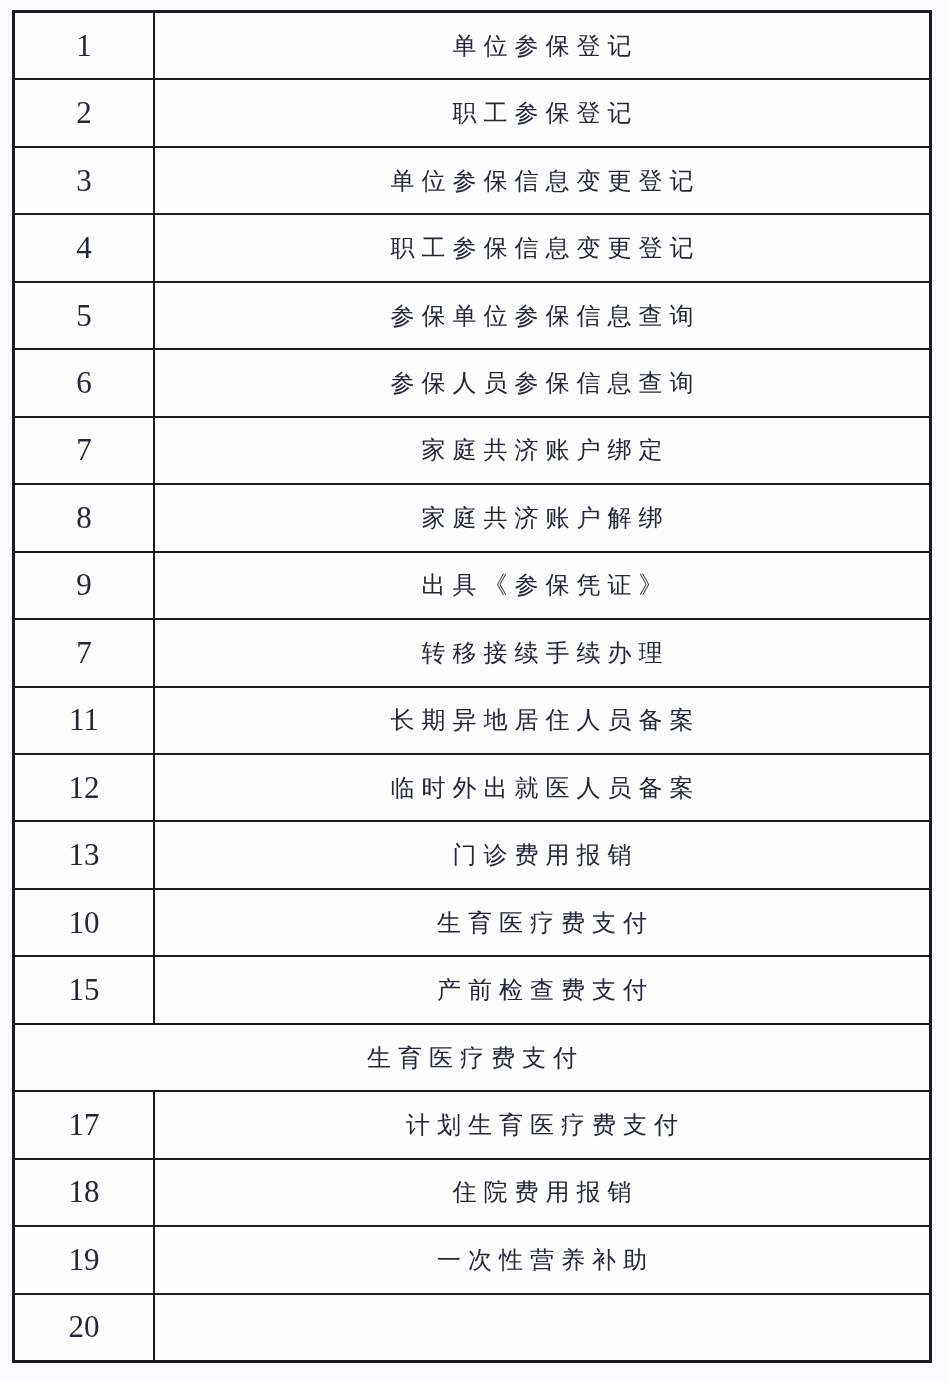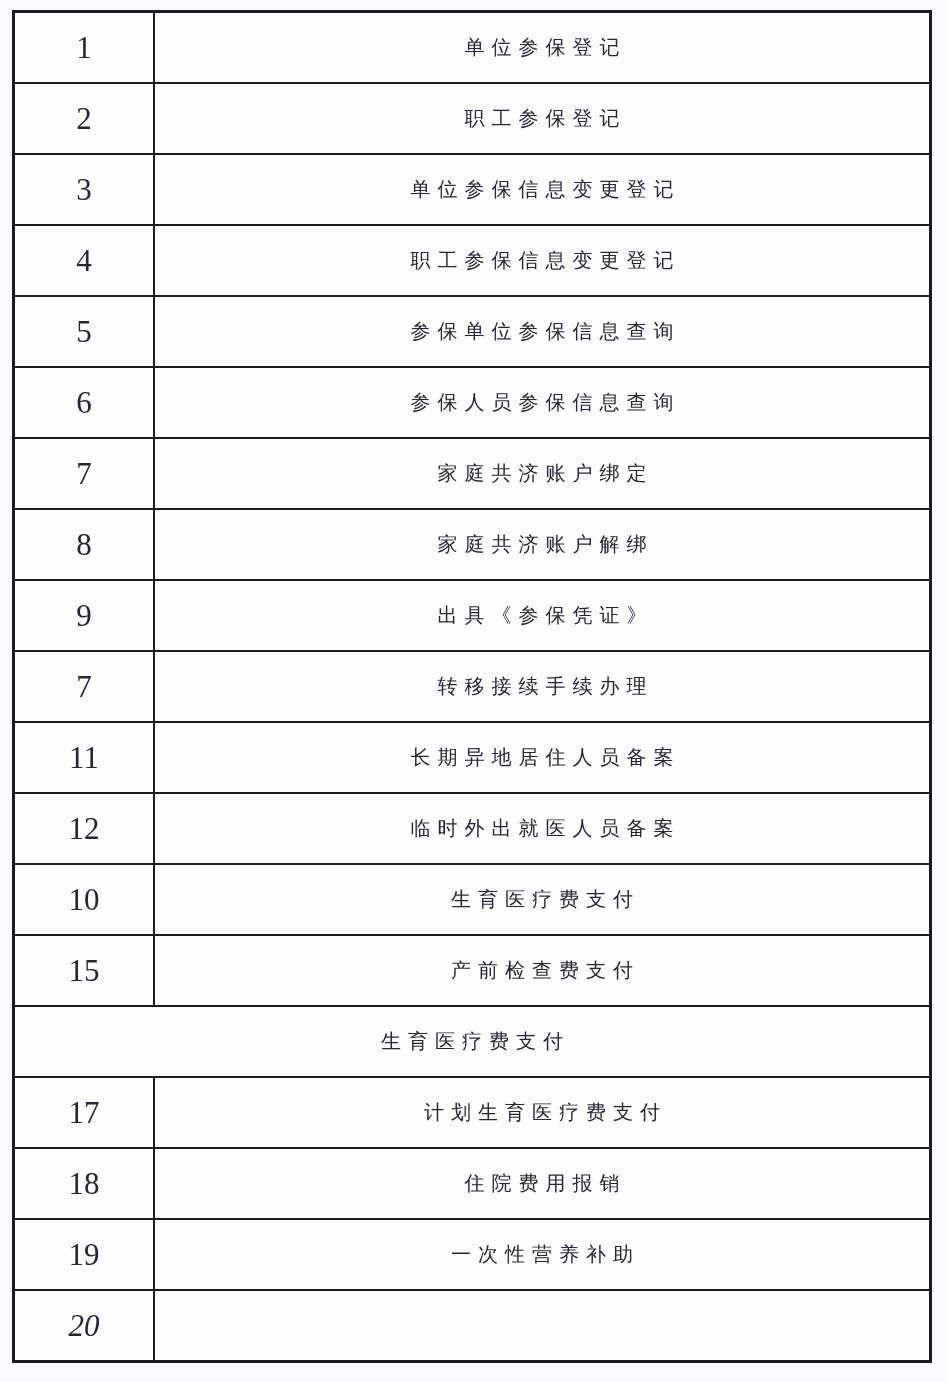--- a/index.html
+++ b/index.html
@@ -32,40 +32,39 @@
   }
 
   .t-row {
     flex: 1 1 0;
     display: flex;
     border-bottom: 2px solid #1c1c1e;
   }
 
   .t-row:last-child {
     border-bottom: none;
-    font-style: italic;
   }
 
   .num-cell {
     width: 140px;
     flex: 0 0 140px;
     border-right: 2px solid #1c1c1e;
     display: flex;
     align-items: center;
     justify-content: center;
     font-size: 31px;
     color: #23263c;
   }
 
   .name-cell {
     flex: 1 1 auto;
     display: flex;
     align-items: center;
     justify-content: center;
-    font-size: 20px;
+    font-size: 24px;
     letter-spacing: 7px;
     color: #23263c;
     text-indent: 7px; 
     white-space: nowrap;
   }
 </style>
 </head>
 <body>
 
 <div class="page">
@@ -123,20 +122,24 @@
   <div class="t-row">
     <div class="num-cell">11</div>
     <div class="name-cell">长期异地居住人员备案</div>
   </div>
 
   <div class="t-row">
     <div class="num-cell">12</div>
     <div class="name-cell">临时外出就医人员备案</div>
   </div>
 
+  <div class="t-row">
+    <div class="num-cell">13</div>
+    <div class="name-cell">门诊费用报销</div>
+  </div>
 
   <div class="t-row">
     <div class="num-cell">10</div>
     <div class="name-cell">生育医疗费支付</div>
   </div>
 
   <div class="t-row">
     <div class="num-cell">15</div>
     <div class="name-cell">产前检查费支付</div>
   </div>

